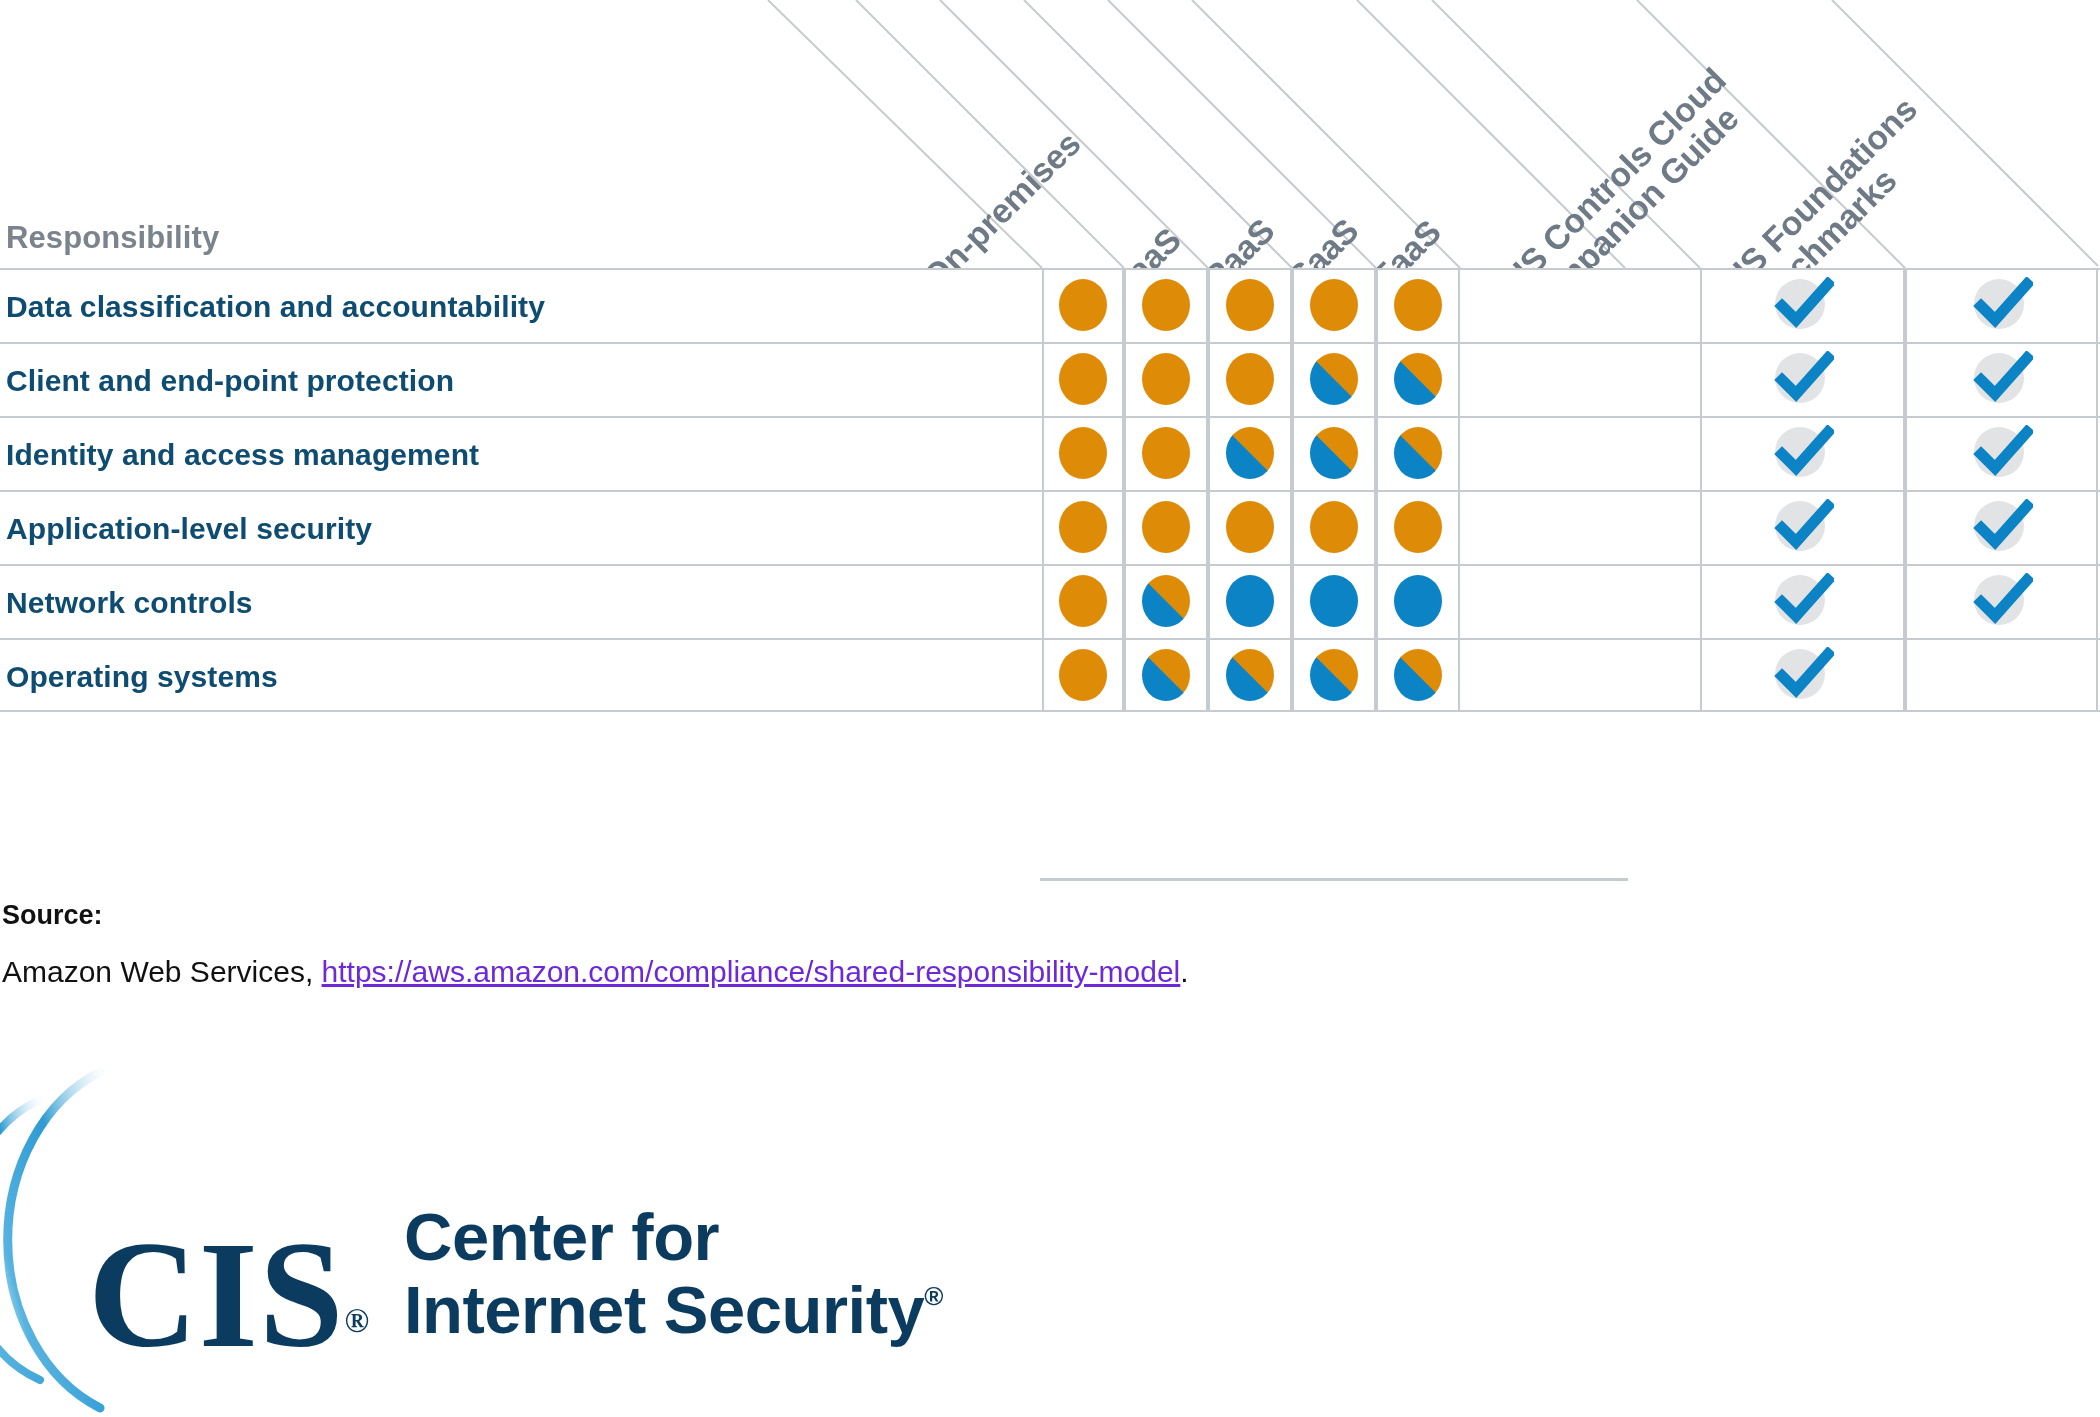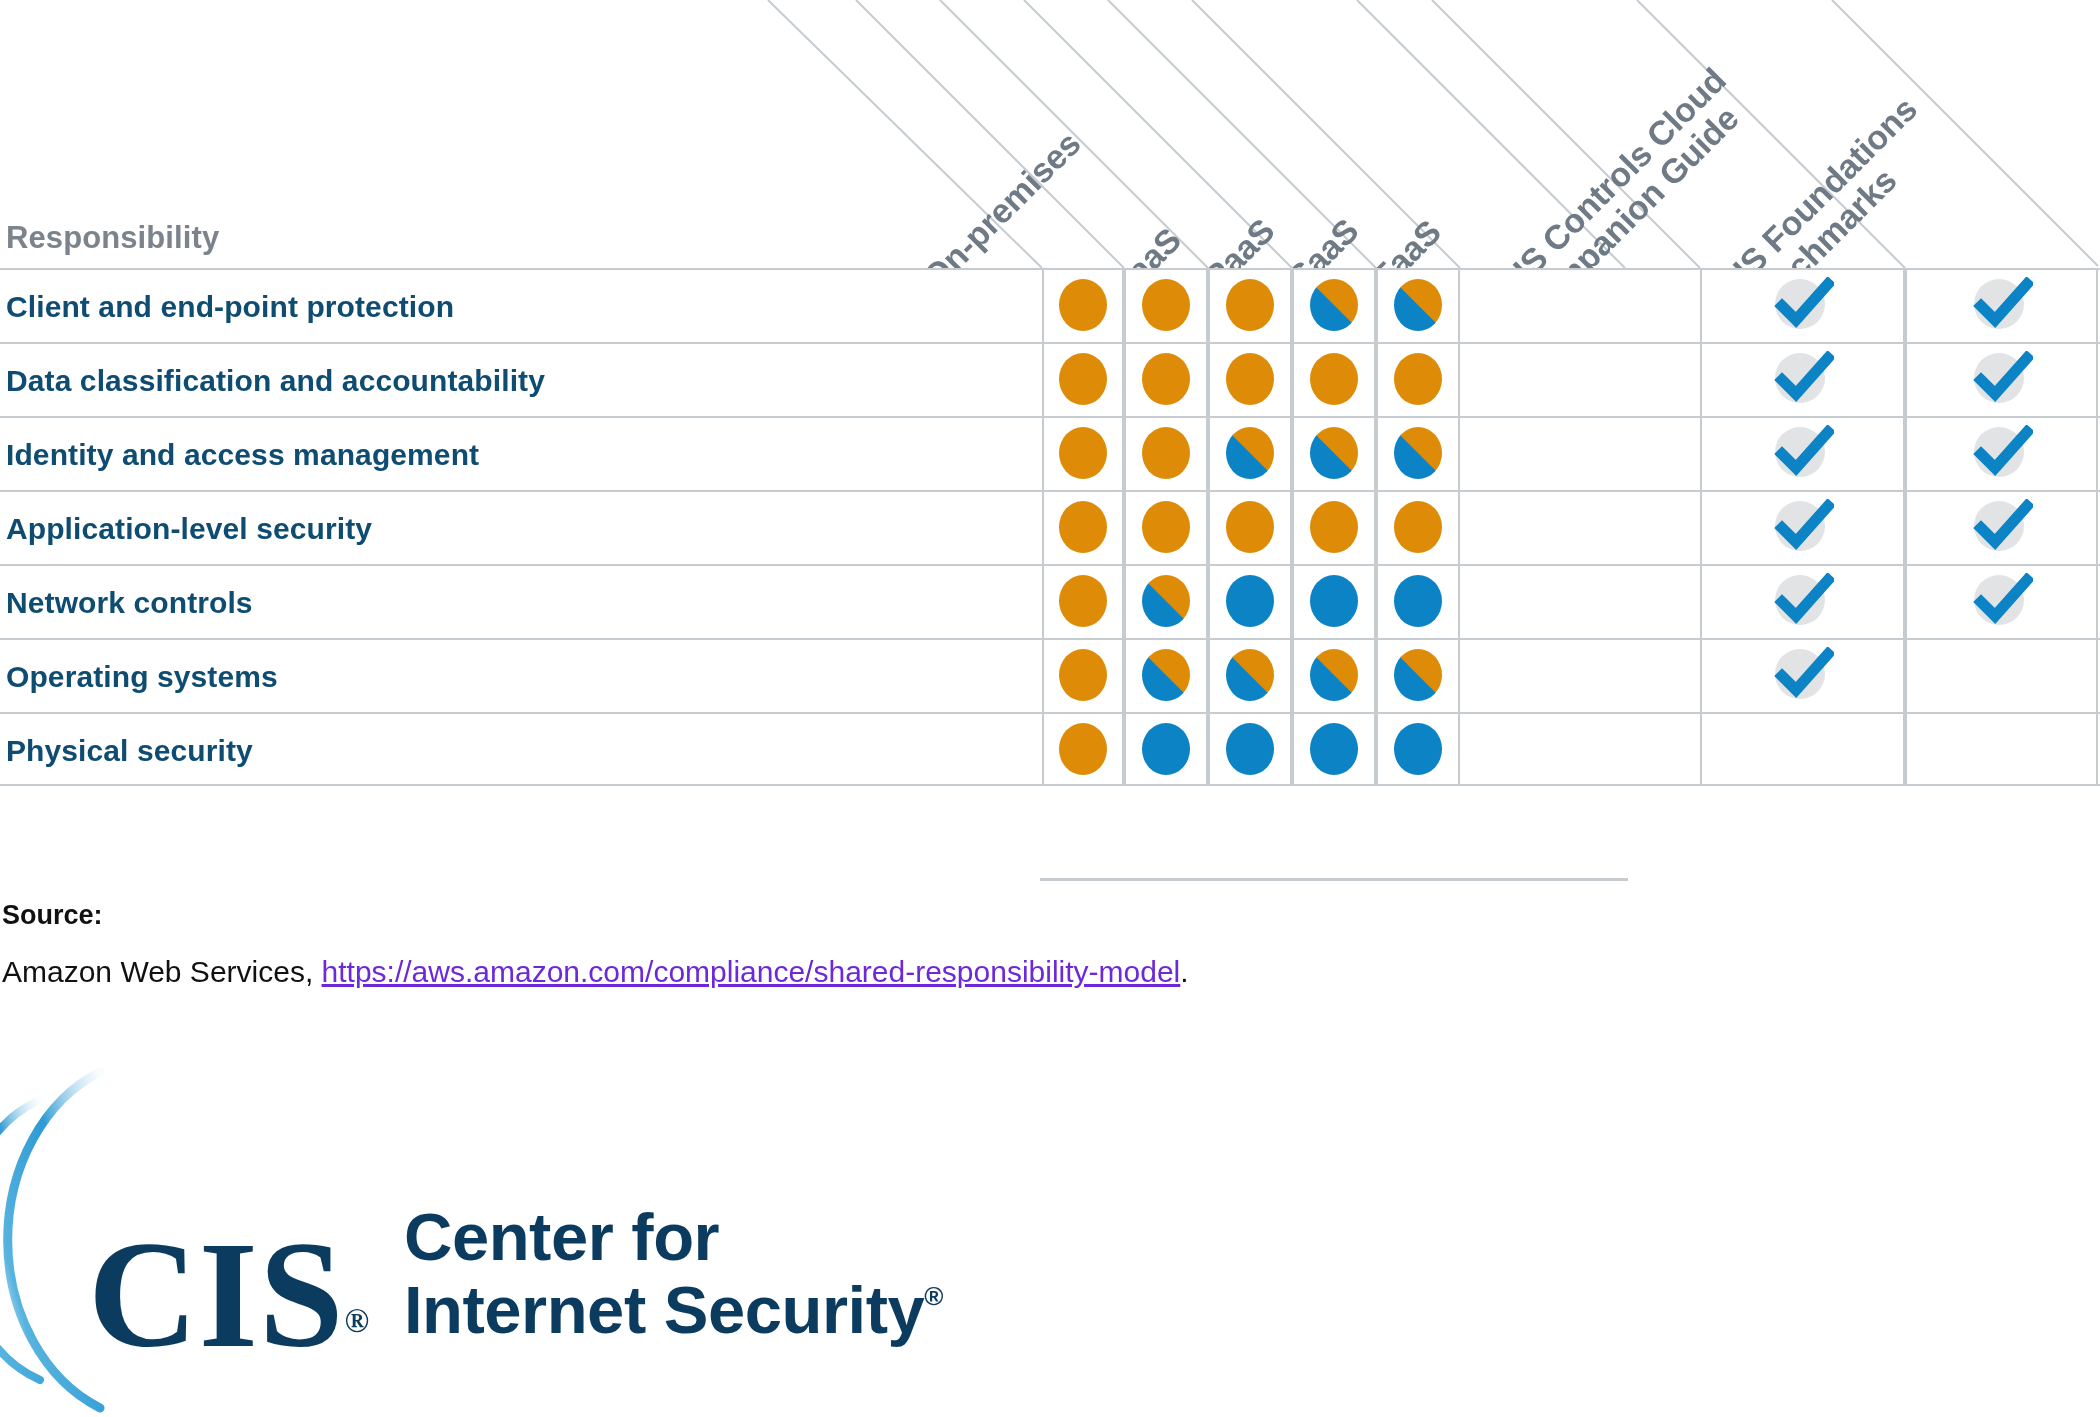--- a/index.html
+++ b/index.html
@@ -194,20 +194,54 @@
     <div class="diag-label two-line" style="left:1760px; top:258px;">
       <div>CIS Foundations</div>
       <div>Benchmarks</div>
     </div>
   </div>
 
   <div class="resp-header">Responsibility</div>
 
   <div class="table-wrap" id="table-wrap">
       <div class="trow">
+        <div class="rowlabel">Data classification and accountability</div>
+        <div class="cellbox" style="left: 1042px; width: 82px;">
+          <span class="dot customer"></span>
+        </div>
+        <div class="cellbox" style="left: 1124px; width: 84px;">
+          <span class="dot customer"></span>
+        </div>
+        <div class="cellbox" style="left: 1208px; width: 84px;">
+          <span class="dot customer"></span>
+        </div>
+        <div class="cellbox" style="left: 1292px; width: 84px;">
+          <span class="dot customer"></span>
+        </div>
+        <div class="cellbox" style="left: 1376px; width: 84px;">
+          <span class="dot customer"></span>
+        </div>
+        <div class="cellbox" style="left: 1700px; width: 205px;">
+          <span class="check-wrap">
+            <span class="check-circle"></span>
+            <svg class="check-mark" width="62" height="56" viewBox="0 0 62 56">
+              <path d="M10 29 L24 43 L56 7" fill="none" stroke="#0B83C5" stroke-width="11" stroke-linecap="square" stroke-linejoin="miter"></path>
+            </svg>
+          </span>
+        </div>
+        <div class="cellbox" style="left: 1905px; width: 193px;">
+          <span class="check-wrap">
+            <span class="check-circle"></span>
+            <svg class="check-mark" width="62" height="56" viewBox="0 0 62 56">
+              <path d="M10 29 L24 43 L56 7" fill="none" stroke="#0B83C5" stroke-width="11" stroke-linecap="square" stroke-linejoin="miter"></path>
+            </svg>
+          </span>
+        </div>
+      </div>
+      <div class="trow">
         <div class="rowlabel">Client and end-point protection</div>
         <div class="cellbox" style="left: 1042px; width: 82px;">
           <span class="dot customer"></span>
         </div>
         <div class="cellbox" style="left: 1124px; width: 84px;">
           <span class="dot customer"></span>
         </div>
         <div class="cellbox" style="left: 1208px; width: 84px;">
           <span class="dot customer"></span>
         </div>
@@ -228,156 +262,122 @@
         <div class="cellbox" style="left: 1905px; width: 193px;">
           <span class="check-wrap">
             <span class="check-circle"></span>
             <svg class="check-mark" width="62" height="56" viewBox="0 0 62 56">
               <path d="M10 29 L24 43 L56 7" fill="none" stroke="#0B83C5" stroke-width="11" stroke-linecap="square" stroke-linejoin="miter"></path>
             </svg>
           </span>
         </div>
       </div>
       <div class="trow">
-        <div class="rowlabel">Data classification and accountability</div>
-        <div class="cellbox" style="left: 1042px; width: 82px;">
-          <span class="dot customer"></span>
-        </div>
-        <div class="cellbox" style="left: 1124px; width: 84px;">
-          <span class="dot customer"></span>
-        </div>
-        <div class="cellbox" style="left: 1208px; width: 84px;">
-          <span class="dot customer"></span>
-        </div>
-        <div class="cellbox" style="left: 1292px; width: 84px;">
-          <span class="dot customer"></span>
-        </div>
-        <div class="cellbox" style="left: 1376px; width: 84px;">
-          <span class="dot customer"></span>
+        <div class="rowlabel">Identity and access management</div>
+        <div class="cellbox" style="left: 1042px; width: 82px;">
+          <span class="dot customer"></span>
+        </div>
+        <div class="cellbox" style="left: 1124px; width: 84px;">
+          <span class="dot customer"></span>
+        </div>
+        <div class="cellbox" style="left: 1208px; width: 84px;">
+          <span class="dot split"></span>
+        </div>
+        <div class="cellbox" style="left: 1292px; width: 84px;">
+          <span class="dot split"></span>
+        </div>
+        <div class="cellbox" style="left: 1376px; width: 84px;">
+          <span class="dot split"></span>
         </div>
         <div class="cellbox" style="left: 1700px; width: 205px;">
           <span class="check-wrap">
             <span class="check-circle"></span>
             <svg class="check-mark" width="62" height="56" viewBox="0 0 62 56">
               <path d="M10 29 L24 43 L56 7" fill="none" stroke="#0B83C5" stroke-width="11" stroke-linecap="square" stroke-linejoin="miter"></path>
             </svg>
           </span>
         </div>
         <div class="cellbox" style="left: 1905px; width: 193px;">
           <span class="check-wrap">
             <span class="check-circle"></span>
             <svg class="check-mark" width="62" height="56" viewBox="0 0 62 56">
               <path d="M10 29 L24 43 L56 7" fill="none" stroke="#0B83C5" stroke-width="11" stroke-linecap="square" stroke-linejoin="miter"></path>
             </svg>
           </span>
         </div>
       </div>
       <div class="trow">
-        <div class="rowlabel">Identity and access management</div>
-        <div class="cellbox" style="left: 1042px; width: 82px;">
-          <span class="dot customer"></span>
-        </div>
-        <div class="cellbox" style="left: 1124px; width: 84px;">
-          <span class="dot customer"></span>
-        </div>
-        <div class="cellbox" style="left: 1208px; width: 84px;">
-          <span class="dot split"></span>
-        </div>
-        <div class="cellbox" style="left: 1292px; width: 84px;">
-          <span class="dot split"></span>
-        </div>
-        <div class="cellbox" style="left: 1376px; width: 84px;">
-          <span class="dot split"></span>
+        <div class="rowlabel">Application-level security</div>
+        <div class="cellbox" style="left: 1042px; width: 82px;">
+          <span class="dot customer"></span>
+        </div>
+        <div class="cellbox" style="left: 1124px; width: 84px;">
+          <span class="dot customer"></span>
+        </div>
+        <div class="cellbox" style="left: 1208px; width: 84px;">
+          <span class="dot customer"></span>
+        </div>
+        <div class="cellbox" style="left: 1292px; width: 84px;">
+          <span class="dot customer"></span>
+        </div>
+        <div class="cellbox" style="left: 1376px; width: 84px;">
+          <span class="dot customer"></span>
         </div>
         <div class="cellbox" style="left: 1700px; width: 205px;">
           <span class="check-wrap">
             <span class="check-circle"></span>
             <svg class="check-mark" width="62" height="56" viewBox="0 0 62 56">
               <path d="M10 29 L24 43 L56 7" fill="none" stroke="#0B83C5" stroke-width="11" stroke-linecap="square" stroke-linejoin="miter"></path>
             </svg>
           </span>
         </div>
         <div class="cellbox" style="left: 1905px; width: 193px;">
           <span class="check-wrap">
             <span class="check-circle"></span>
             <svg class="check-mark" width="62" height="56" viewBox="0 0 62 56">
               <path d="M10 29 L24 43 L56 7" fill="none" stroke="#0B83C5" stroke-width="11" stroke-linecap="square" stroke-linejoin="miter"></path>
             </svg>
           </span>
         </div>
       </div>
       <div class="trow">
-        <div class="rowlabel">Application-level security</div>
-        <div class="cellbox" style="left: 1042px; width: 82px;">
-          <span class="dot customer"></span>
-        </div>
-        <div class="cellbox" style="left: 1124px; width: 84px;">
-          <span class="dot customer"></span>
-        </div>
-        <div class="cellbox" style="left: 1208px; width: 84px;">
-          <span class="dot customer"></span>
-        </div>
-        <div class="cellbox" style="left: 1292px; width: 84px;">
-          <span class="dot customer"></span>
-        </div>
-        <div class="cellbox" style="left: 1376px; width: 84px;">
-          <span class="dot customer"></span>
+        <div class="rowlabel">Network controls</div>
+        <div class="cellbox" style="left: 1042px; width: 82px;">
+          <span class="dot customer"></span>
+        </div>
+        <div class="cellbox" style="left: 1124px; width: 84px;">
+          <span class="dot split"></span>
+        </div>
+        <div class="cellbox" style="left: 1208px; width: 84px;">
+          <span class="dot provider"></span>
+        </div>
+        <div class="cellbox" style="left: 1292px; width: 84px;">
+          <span class="dot provider"></span>
+        </div>
+        <div class="cellbox" style="left: 1376px; width: 84px;">
+          <span class="dot provider"></span>
         </div>
         <div class="cellbox" style="left: 1700px; width: 205px;">
           <span class="check-wrap">
             <span class="check-circle"></span>
             <svg class="check-mark" width="62" height="56" viewBox="0 0 62 56">
               <path d="M10 29 L24 43 L56 7" fill="none" stroke="#0B83C5" stroke-width="11" stroke-linecap="square" stroke-linejoin="miter"></path>
             </svg>
           </span>
         </div>
         <div class="cellbox" style="left: 1905px; width: 193px;">
           <span class="check-wrap">
             <span class="check-circle"></span>
             <svg class="check-mark" width="62" height="56" viewBox="0 0 62 56">
               <path d="M10 29 L24 43 L56 7" fill="none" stroke="#0B83C5" stroke-width="11" stroke-linecap="square" stroke-linejoin="miter"></path>
             </svg>
           </span>
         </div>
       </div>
       <div class="trow">
-        <div class="rowlabel">Network controls</div>
-        <div class="cellbox" style="left: 1042px; width: 82px;">
-          <span class="dot customer"></span>
-        </div>
-        <div class="cellbox" style="left: 1124px; width: 84px;">
-          <span class="dot split"></span>
-        </div>
-        <div class="cellbox" style="left: 1208px; width: 84px;">
-          <span class="dot provider"></span>
-        </div>
-        <div class="cellbox" style="left: 1292px; width: 84px;">
-          <span class="dot provider"></span>
-        </div>
-        <div class="cellbox" style="left: 1376px; width: 84px;">
-          <span class="dot provider"></span>
-        </div>
-        <div class="cellbox" style="left: 1700px; width: 205px;">
-          <span class="check-wrap">
-            <span class="check-circle"></span>
-            <svg class="check-mark" width="62" height="56" viewBox="0 0 62 56">
-              <path d="M10 29 L24 43 L56 7" fill="none" stroke="#0B83C5" stroke-width="11" stroke-linecap="square" stroke-linejoin="miter"></path>
-            </svg>
-          </span>
-        </div>
-        <div class="cellbox" style="left: 1905px; width: 193px;">
-          <span class="check-wrap">
-            <span class="check-circle"></span>
-            <svg class="check-mark" width="62" height="56" viewBox="0 0 62 56">
-              <path d="M10 29 L24 43 L56 7" fill="none" stroke="#0B83C5" stroke-width="11" stroke-linecap="square" stroke-linejoin="miter"></path>
-            </svg>
-          </span>
-        </div>
-      </div>
-      <div class="trow">
         <div class="rowlabel">Operating systems</div>
         <div class="cellbox" style="left: 1042px; width: 82px;">
           <span class="dot customer"></span>
         </div>
         <div class="cellbox" style="left: 1124px; width: 84px;">
           <span class="dot split"></span>
         </div>
         <div class="cellbox" style="left: 1208px; width: 84px;">
           <span class="dot split"></span>
         </div>
@@ -388,40 +388,20 @@
           <span class="dot split"></span>
         </div>
         <div class="cellbox" style="left: 1700px; width: 205px;">
           <span class="check-wrap">
             <span class="check-circle"></span>
             <svg class="check-mark" width="62" height="56" viewBox="0 0 62 56">
               <path d="M10 29 L24 43 L56 7" fill="none" stroke="#0B83C5" stroke-width="11" stroke-linecap="square" stroke-linejoin="miter"></path>
             </svg>
           </span>
         </div>
-        <div class="cellbox" style="left: 1905px; width: 193px;"></div>
-      </div>
-      <div class="trow">
-        <div class="rowlabel">Physical security</div>
-        <div class="cellbox" style="left: 1042px; width: 82px;">
-          <span class="dot customer"></span>
-        </div>
-        <div class="cellbox" style="left: 1124px; width: 84px;">
-          <span class="dot provider"></span>
-        </div>
-        <div class="cellbox" style="left: 1208px; width: 84px;">
-          <span class="dot provider"></span>
-        </div>
-        <div class="cellbox" style="left: 1292px; width: 84px;">
-          <span class="dot provider"></span>
-        </div>
-        <div class="cellbox" style="left: 1376px; width: 84px;">
-          <span class="dot provider"></span>
-        </div>
-        <div class="cellbox" style="left: 1700px; width: 205px;"></div>
         <div class="cellbox" style="left: 1905px; width: 193px;"></div>
       </div>
     </div>
 
   <div class="legend-rule"></div>
 
   <div class="src-label">Source:</div>
   <div class="src-line"><span>Amazon Web Services, </span><a class="src-link" href="#">https://aws.amazon.com/compliance/shared-responsibility-model</a><span>.</span></div>
 
   <div class="logo">

